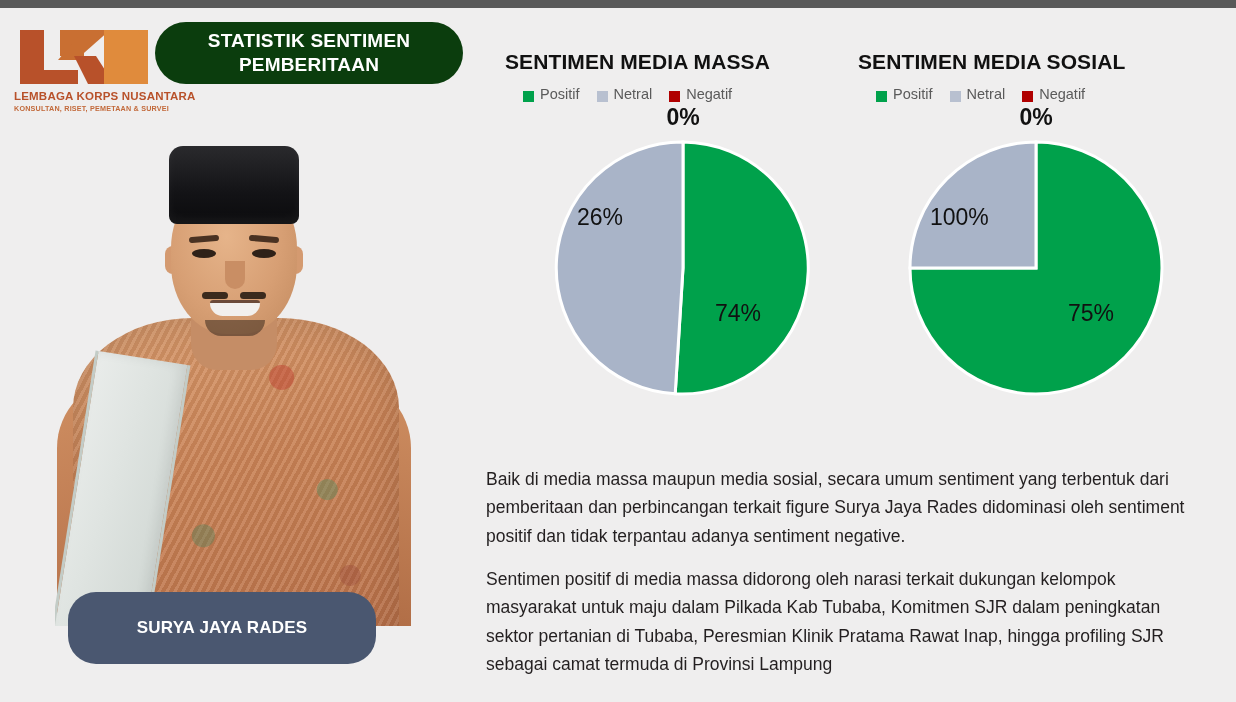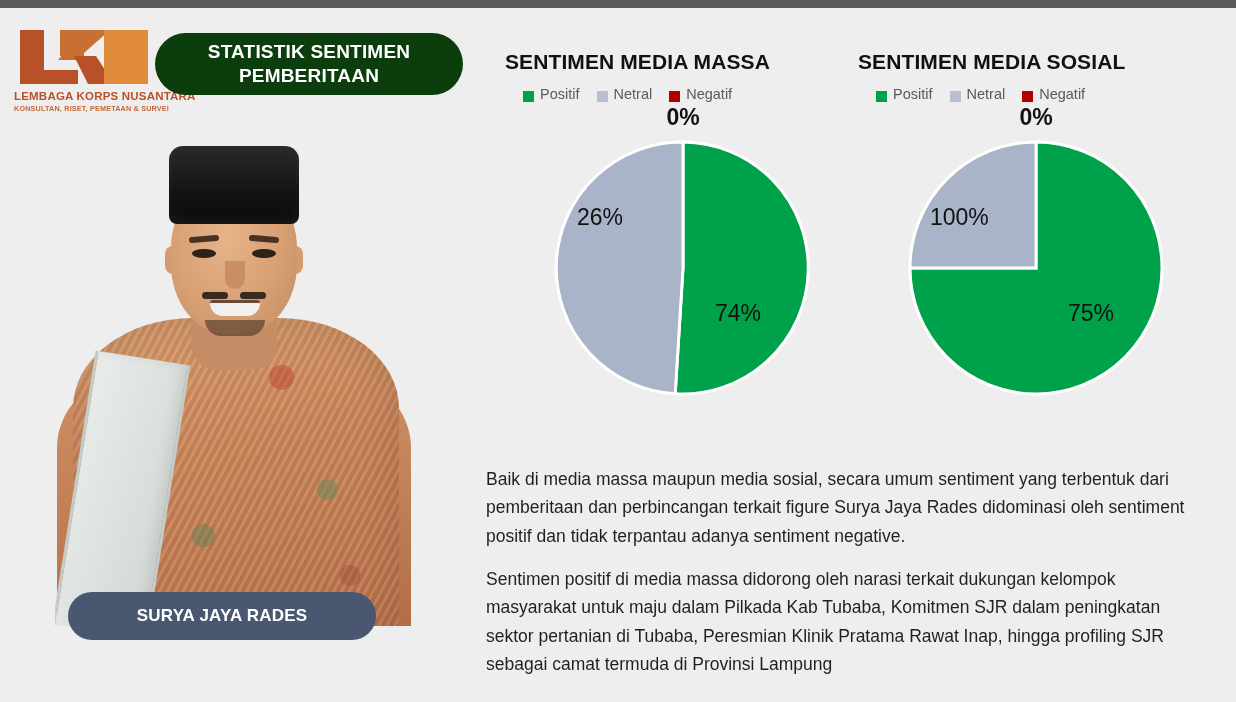--- a/index.html
+++ b/index.html
@@ -65,21 +65,20 @@
     position: absolute;
     left: 155px; top: 22px;
     width: 308px;
     height: 62px;
     background: #0b3d0d;
     border-radius: 31px;
     display: flex;
     align-items: center;
     justify-content: center;
     text-align: center;
-    margin-top: 11px;
   }
   .title-pill-text {
     color: #ffffff;
     font-size: 19px;
     font-weight: bold;
     line-height: 1.25;
     letter-spacing: 0.2px;
   }
 
   
@@ -200,21 +199,21 @@
     width: 60px; height: 16px;
     background: #3a2a1d; opacity: .55;
     border-radius: 0 0 30px 30px;
   }
 
   
   .name-banner {
     position: absolute;
     left: 68px; top: 592px;
     width: 308px;
-    height: 48px;
+    height: 72px;
     background: #4a5770;
     border-radius: 28px;
     display: flex;
     flex-direction: column;
     align-items: center;
     justify-content: center;
   }
   .name-banner div {
     color: #ffffff;
     font-size: 17px;

